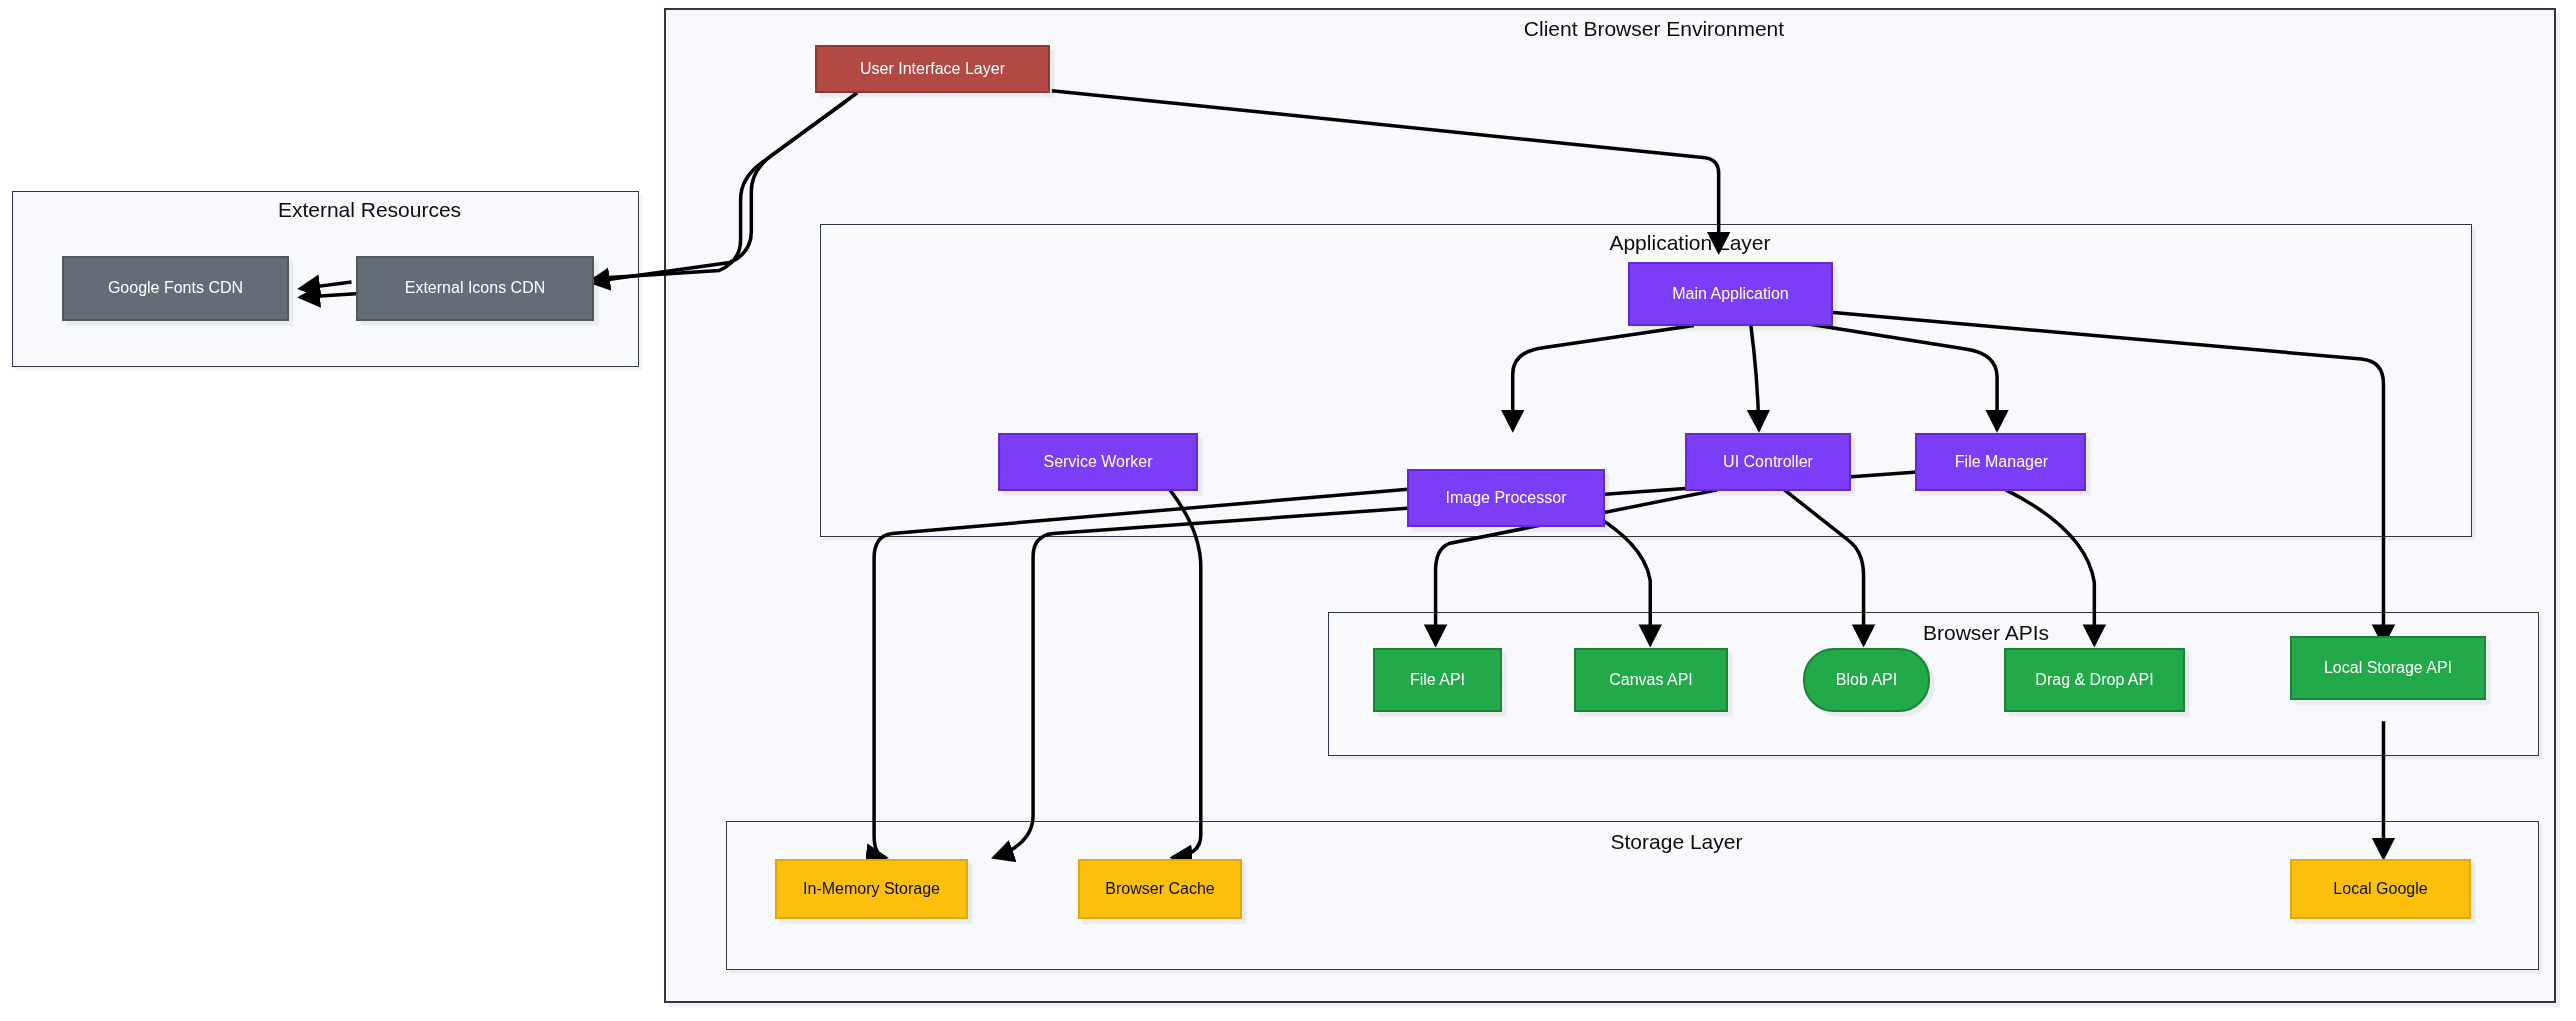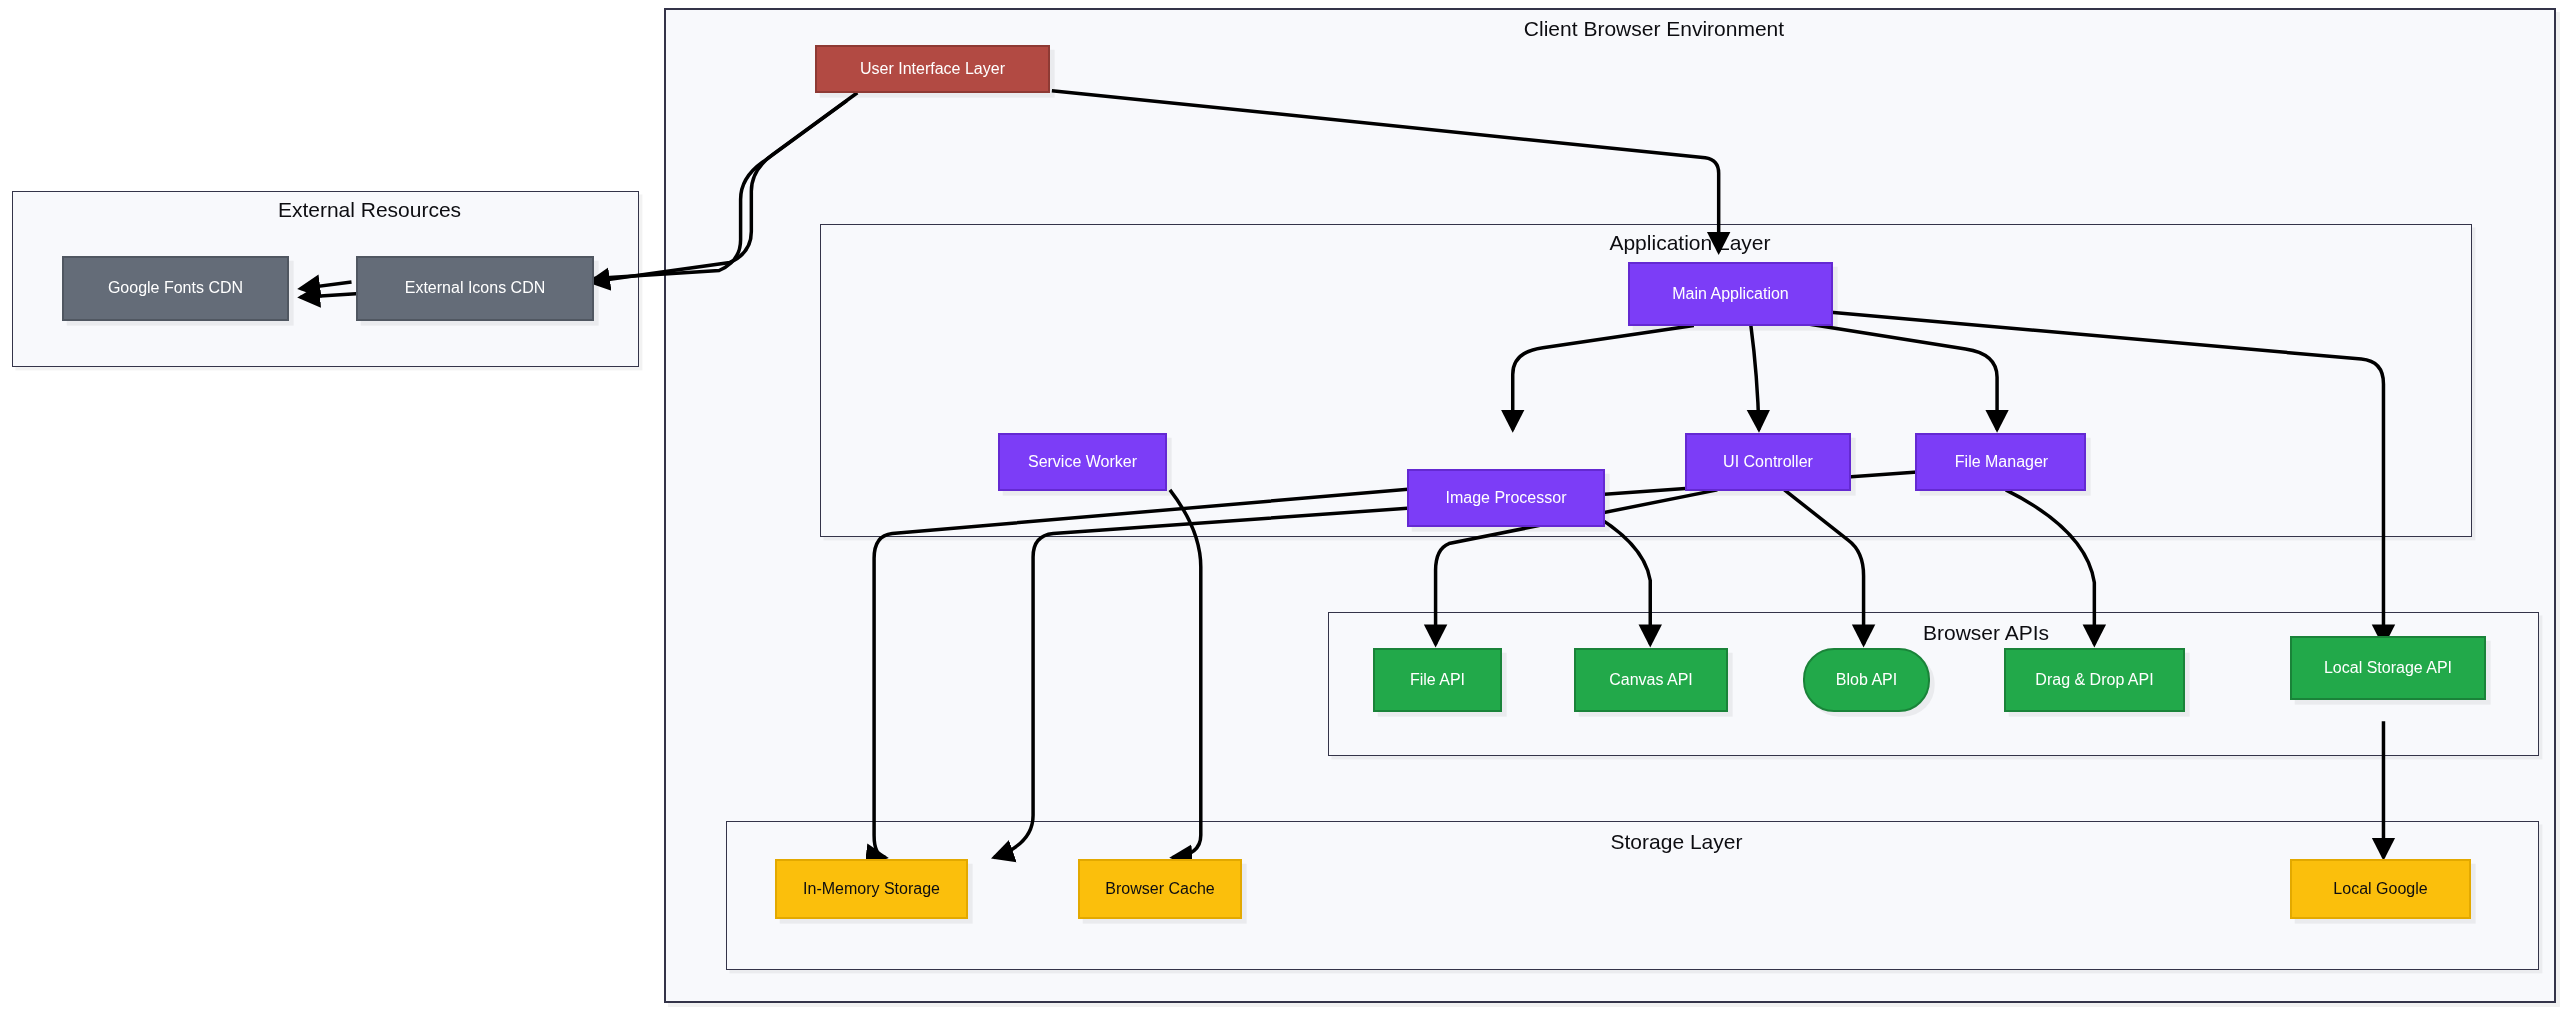--- a/index.html
+++ b/index.html
@@ -163,21 +163,21 @@
   <div class="cluster-label" style="left:726px; top:830px; width:1813px;">Storage Layer</div>
 
   <div class="node n-ui" style="left:815px; top:45px; width:235px; height:48px;">User Interface Layer</div>
 
   <div class="node n-ext" style="left:62px; top:256px; width:227px; height:65px;">Google Fonts CDN</div>
 
   <div class="node n-ext" style="left:356px; top:256px; width:238px; height:65px;">External Icons CDN</div>
 
   <div class="node n-app" style="left:1628px; top:262px; width:205px; height:64px;">Main Application</div>
 
-  <div class="node n-app" style="left:998px; top:433px; width:169px; height:58px;">Service Worker</div>
+  <div class="node n-app" style="left:998px; top:433px; width:200px; height:58px;">Service Worker</div>
 
   <div class="node n-app" style="left:1407px; top:433px; width:198px; height:58px;margin-top:36px;">Image Processor</div>
 
   <div class="node n-app" style="left:1685px; top:433px; width:166px; height:58px;">UI Controller</div>
 
   <div class="node n-app" style="left:1915px; top:433px; width:171px; height:58px;padding-left:6px;">File Manager</div>
 
   <div class="node n-api" style="left:1373px; top:648px; width:129px; height:64px;">File API</div>
 
   <div class="node n-api" style="left:1574px; top:648px; width:154px; height:64px;">Canvas API</div>

